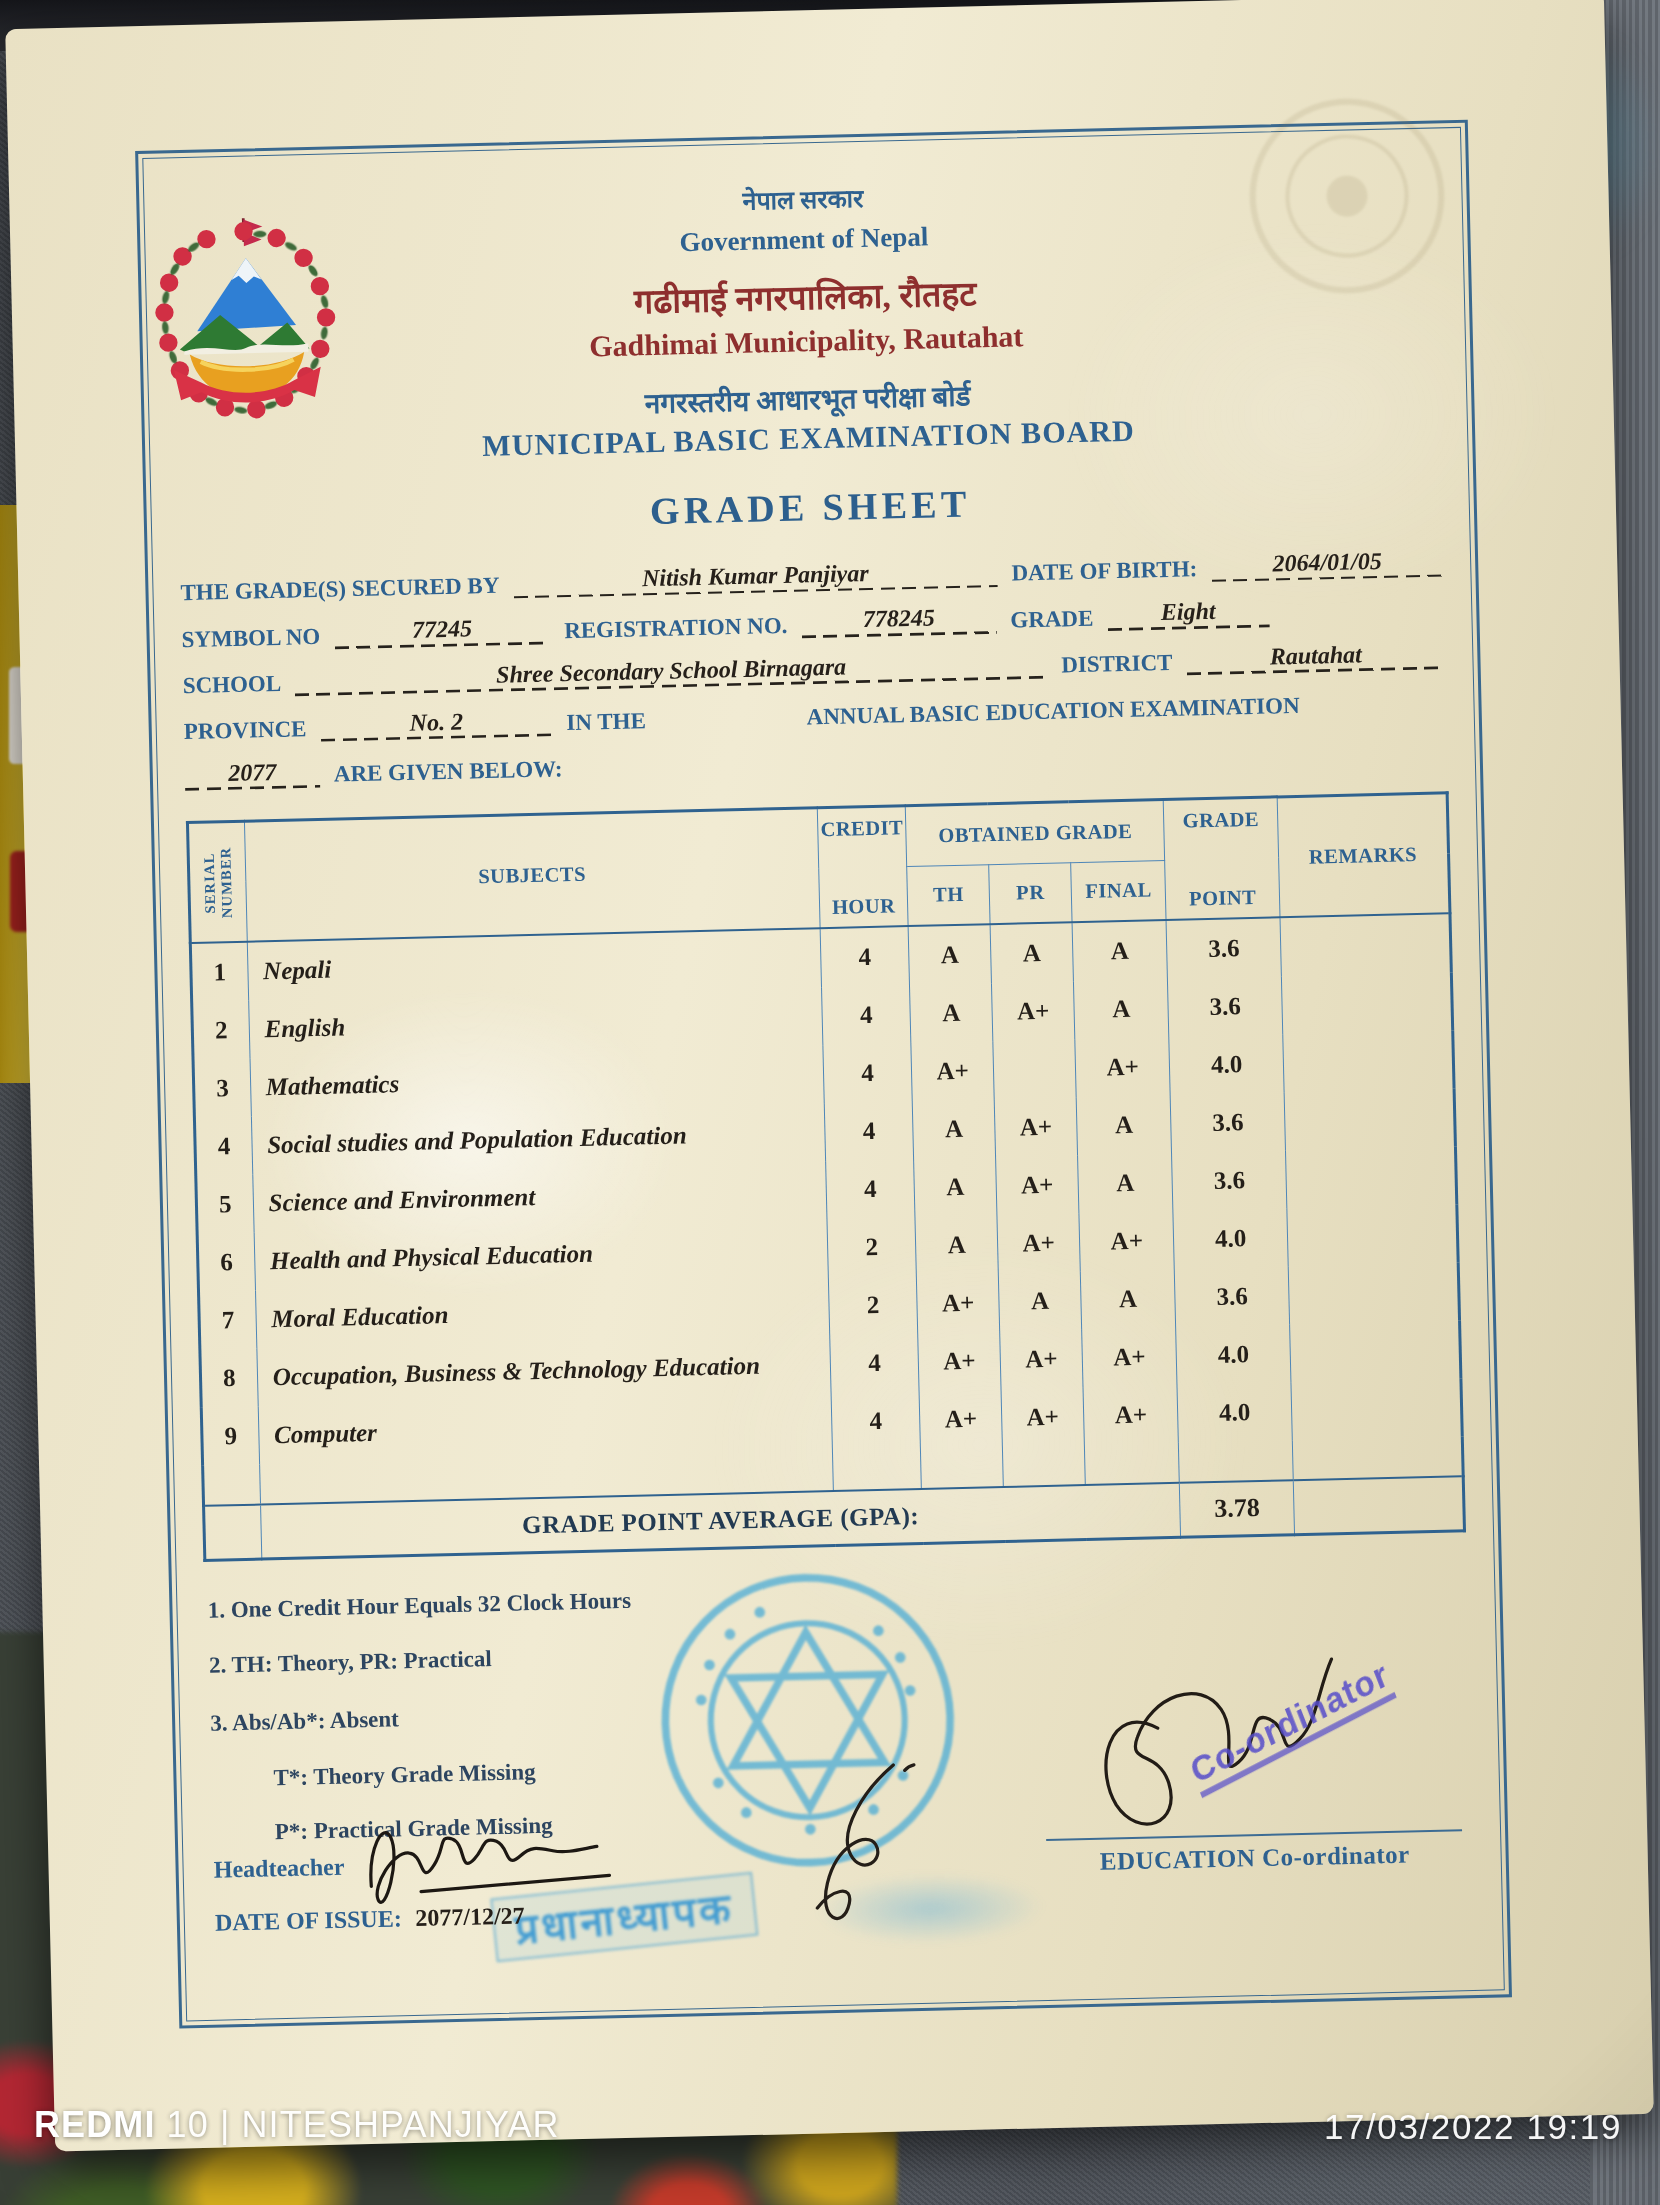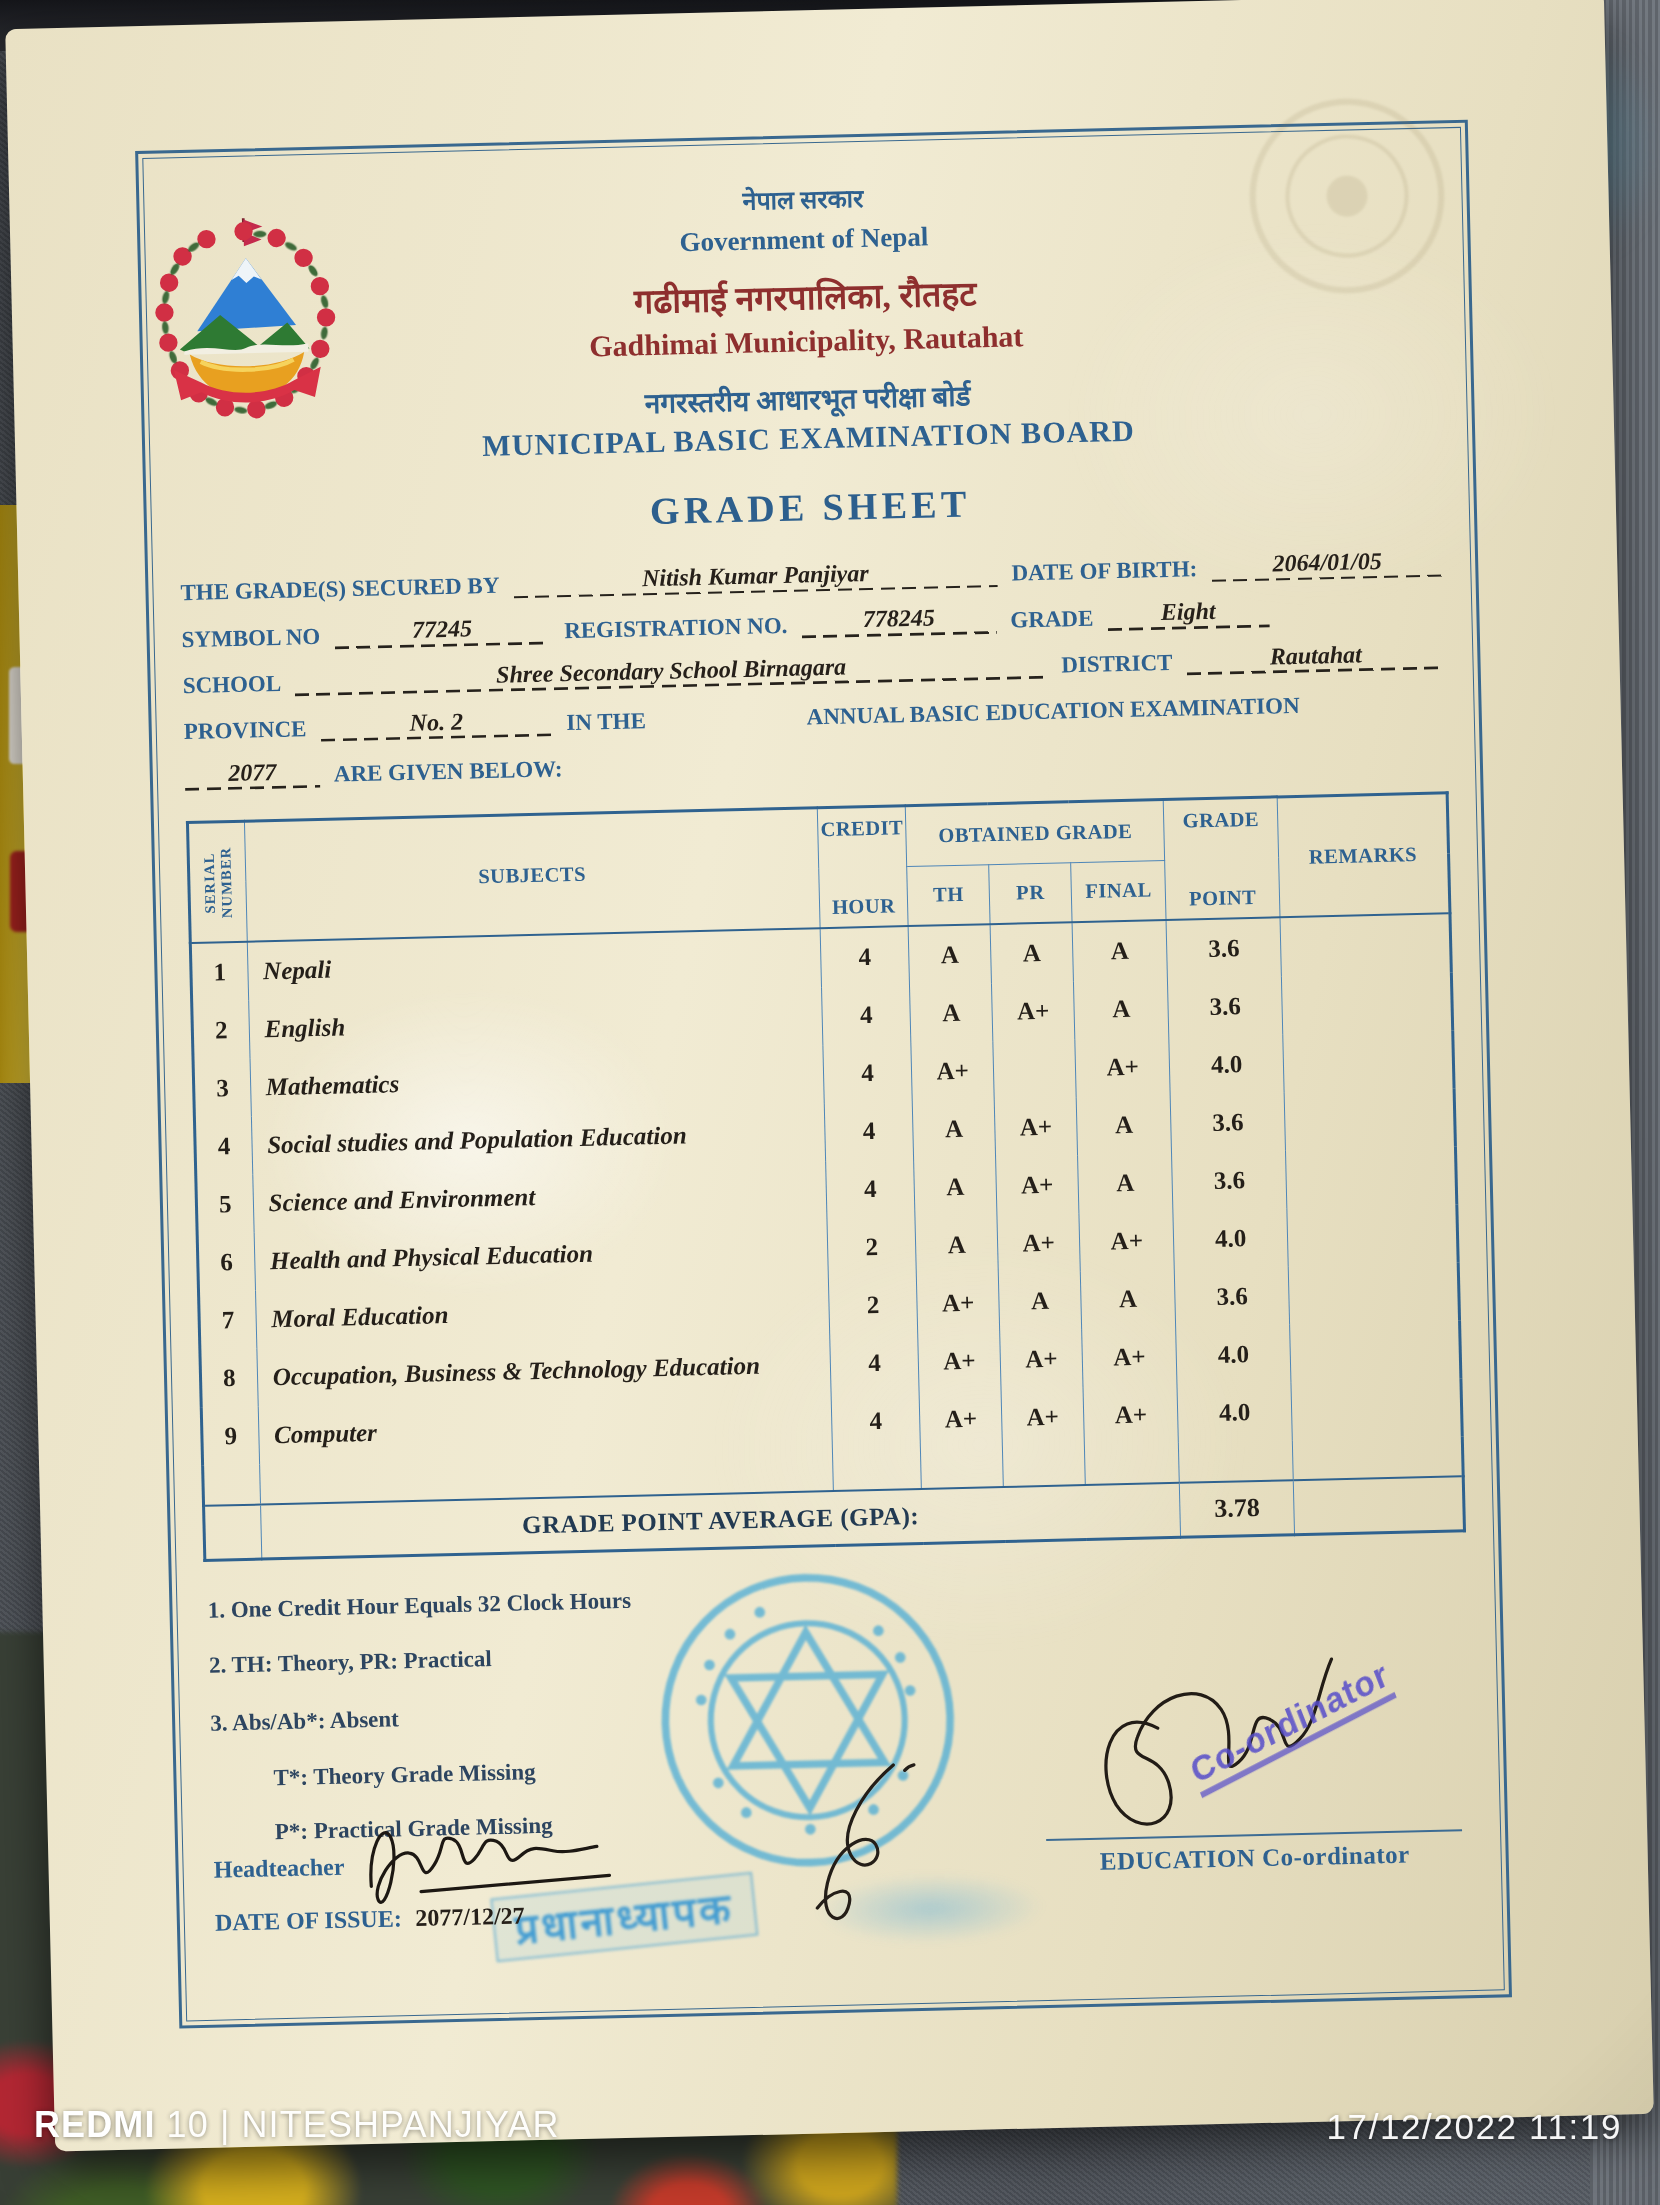--- a/index.html
+++ b/index.html
@@ -460,17 +460,17 @@
           </div>
         </div>
 
       </div>
     </div>
   </div>
 
   <div class="wm wm-left">
     <b>REDMI</b><span> 10 | NITESHPANJIYAR</span>
   </div>
-  <div class="wm wm-right">17/12/2022  11:19</div>
+  <div class="wm wm-right">17/03/2022  19:19</div>
 
   <div class="vignette"></div>
 </div>
 
 
 </body></html>

